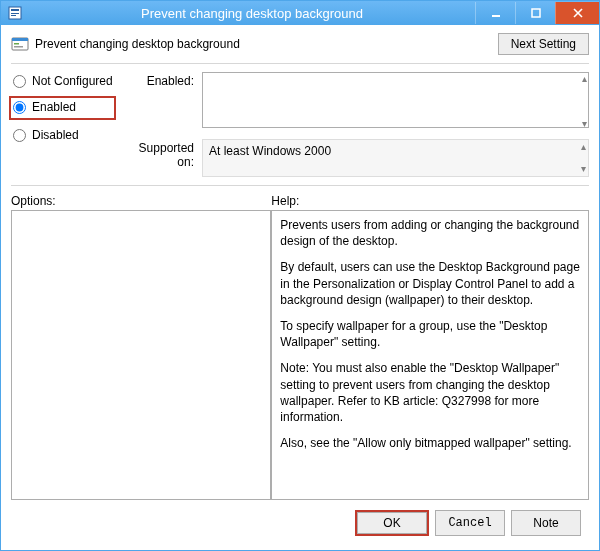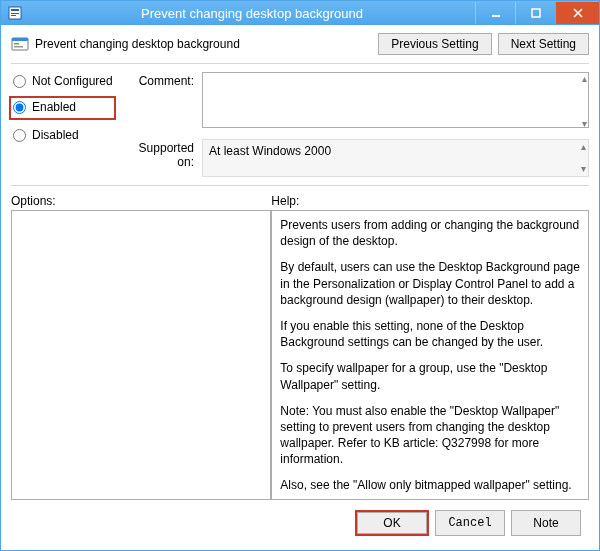--- a/index.html
+++ b/index.html
@@ -77,21 +77,20 @@
       <span class="policy-icon">
         <svg width="18" height="18" viewBox="0 0 18 18">
             <rect x="1" y="3" width="16" height="12" rx="1" fill="#fff" stroke="#7a7a7a"></rect>
             <rect x="1" y="3" width="16" height="3" fill="#3b8bd4"></rect>
             <rect x="3" y="8" width="5" height="1.5" fill="#6aa84f"></rect>
             <rect x="3" y="11" width="9" height="1.5" fill="#999"></rect>
           </svg>
       </span>
       <span>Prevent changing desktop background</span>
       <span class="spacer"></span>
-      <button class="btn">Previous Setting</button>
       <button class="btn">Next Setting</button>
     </div>
 
     <div class="splitline"></div>
 
     <div class="midgrid">
 
       <div class="radios" style="grid-row: span 2;">
         <label class="radio-row">
           <input type="radio" name="state" style="">
@@ -102,21 +101,21 @@
             <input type="radio" name="state" checked="" style="">
             <span>Enabled</span>
           </label>
         </span>
         <label class="radio-row">
           <input type="radio" name="state" style="">
           <span>Disabled</span>
         </label>
       </div>
 
-      <div class="label-right">Comment:</div>
+      <div class="label-right">Enabled:</div>
       <div class="textarea-wrap">
         <textarea class="comment" style=""></textarea>
         <span class="scroll-glyph scroll-top">▴</span>
         <span class="scroll-glyph scroll-bot">▾</span>
       </div>
 
       <div class="label-right">Supported on:</div>
       <div class="supported-box">
         <span>At least Windows 2000</span>
         <span class="scroll-glyph scroll-top">▴</span>
@@ -130,21 +129,20 @@
     <div class="lower">
       <div>
         <div class="panel-label">Options:</div>
         <div class="panel-box"></div>
       </div>
       <div>
         <div class="panel-label">Help:</div>
         <div class="panel-box help-text">
           <p>Prevents users from adding or changing the background design of the desktop.</p>
           <p>By default, users can use the Desktop Background page in the Personalization or Display Control Panel to add a background design (wallpaper) to their desktop.</p>
-          <p>If you enable this setting, none of the Desktop Background settings can be changed by the user.</p>
           <p>To specify wallpaper for a group, use the "Desktop Wallpaper" setting.</p>
           <p>Note: You must also enable the "Desktop Wallpaper" setting to prevent users from changing the desktop wallpaper. Refer to KB article: Q327998 for more information.</p>
           <p>Also, see the "Allow only bitmapped wallpaper" setting.</p>
         </div>
       </div>
     </div>
 
     <div class="footer">
       <span class="ok-wrap">
         <button class="btn" style="min-width:70px;">OK</button>

